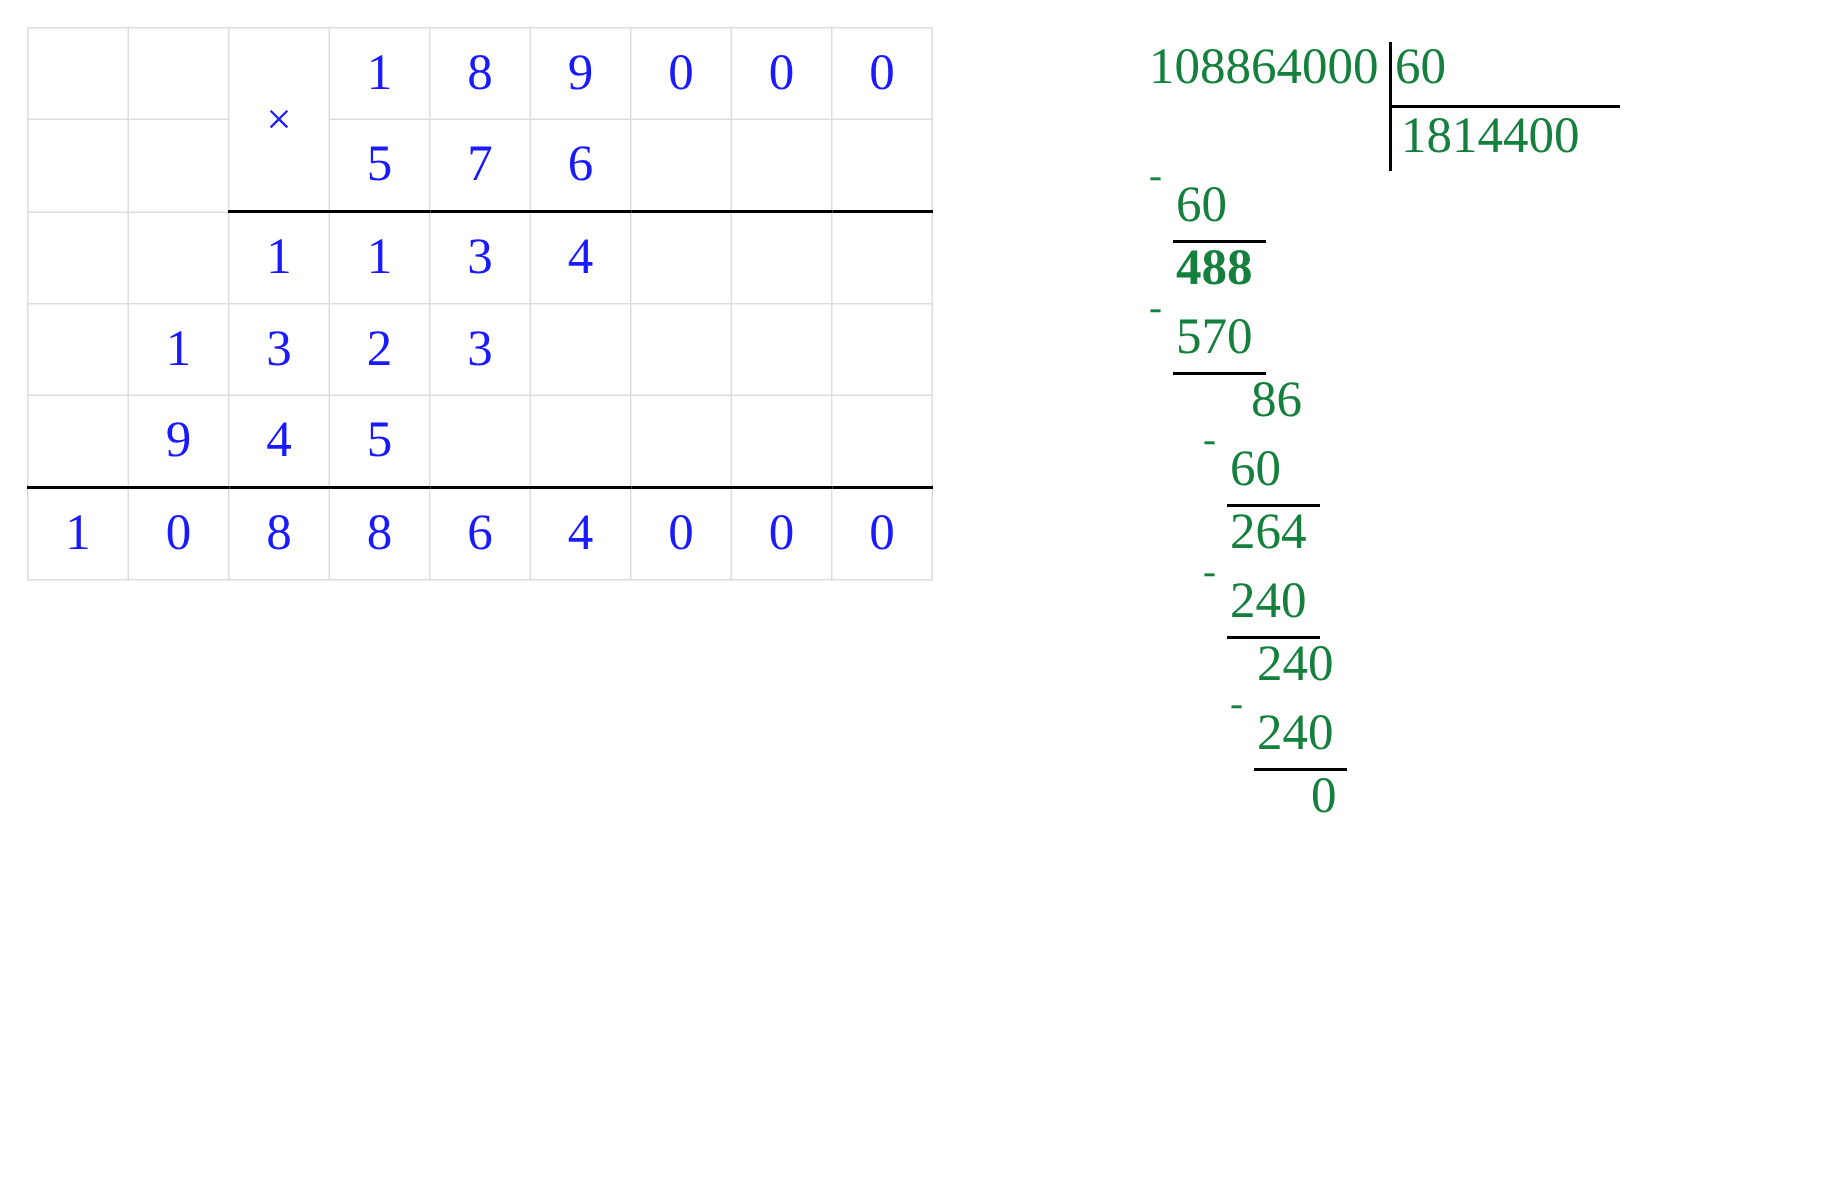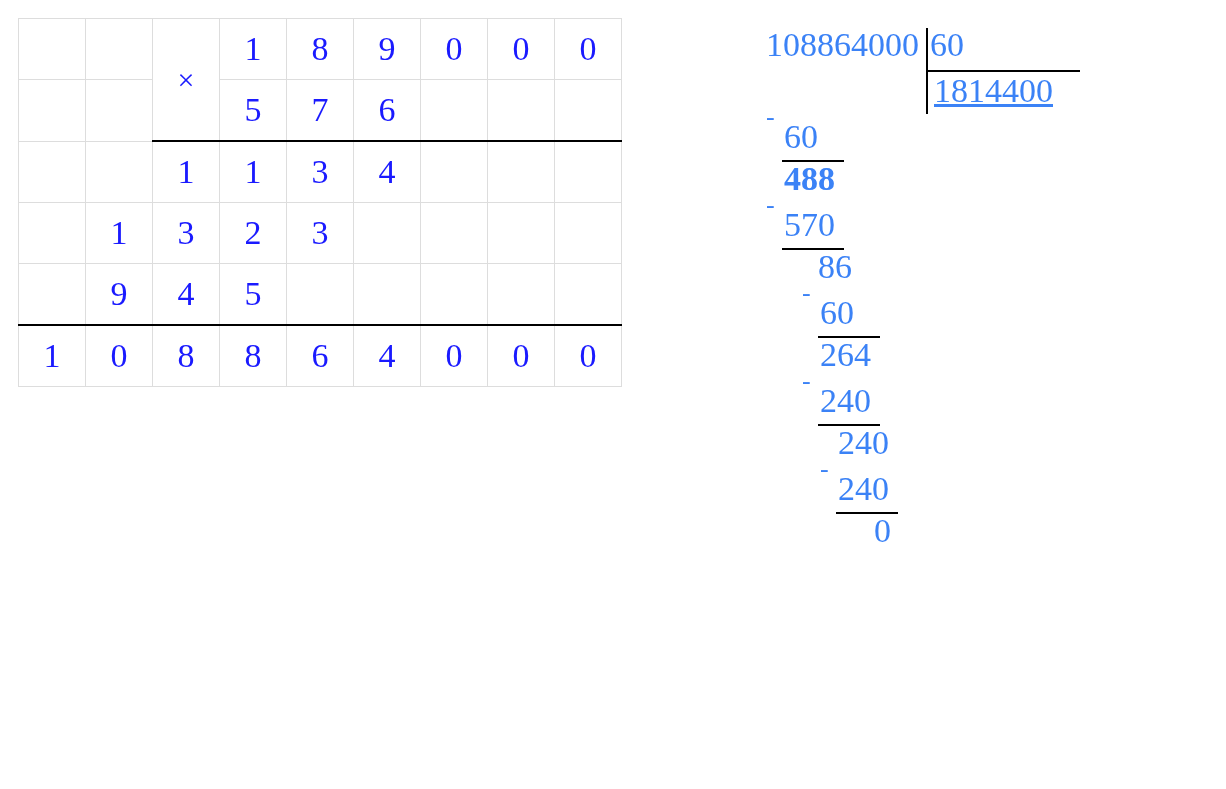--- a/index.html
+++ b/index.html
@@ -39,21 +39,21 @@
   }
   .rule-top td.noline {
     border-top: 1px solid #ddd;
   }
   
   .div {
     position: absolute;
     left: 740px;
     top: 18px;
     font-size: 34px;
-    color: #3b82f6;
+    color: #15803d;
     line-height: 1;
   }
   .div .row {
     position: relative;
     height: 46px;
   }
   .div .num {
     position: absolute;
     white-space: pre;
     font-family: "Times New Roman", serif;
@@ -149,38 +149,38 @@
     </table>
 
   <div class="div">
     <div class="row">
       <span class="num" style="left:16px;">108864000</span>
       <span class="num" style="left:180px;">60</span>
     </div>
     <div class="vline" style="left:176px; top:0; height:86px;"></div>
     <div class="hline" style="left:176px; top:42px; width:154px;"></div>
     <div class="row">
-      <span class="num" style="left:184px;text-decoration:underline;">1814400</span>
+      <span class="num" style="left:184px;">1814400</span>
     </div>
     <div id="steps">
         <div class="row" style="height: 46px; position: relative;">
           <span class="minus" style="left: 16px; top: -16px;">-</span>
           <span class="num" style="left: 34px;">60</span>
         </div>
         <div class="hline" style="left: 32px; top: 0px; position: relative; margin-top: -6px; width: 62px;"></div>
         <div class="row" style="height: 46px; position: relative; font-weight: bold;">
           <span class="num" style="left: 34px;">488</span>
         </div>
         <div class="row" style="height: 46px; position: relative;">
           <span class="minus" style="left: 16px; top: -16px;">-</span>
           <span class="num" style="left: 34px;">570</span>
         </div>
         <div class="hline" style="left: 32px; top: 0px; position: relative; margin-top: -6px; width: 62px;"></div>
         <div class="row" style="height: 46px; position: relative;">
-          <span class="num" style="left: 68px;">86</span>
+          <span class="num" style="left: 84px;">86</span>
         </div>
         <div class="row" style="height: 46px; position: relative;">
           <span class="minus" style="left: 52px; top: -16px;">-</span>
           <span class="num" style="left: 70px;">60</span>
         </div>
         <div class="hline" style="left: 68px; top: 0px; position: relative; margin-top: -6px; width: 62px;"></div>
         <div class="row" style="height: 46px; position: relative;">
           <span class="num" style="left: 70px; text-align: center;">264</span>
         </div>
         <div class="row" style="height: 46px; position: relative;">

